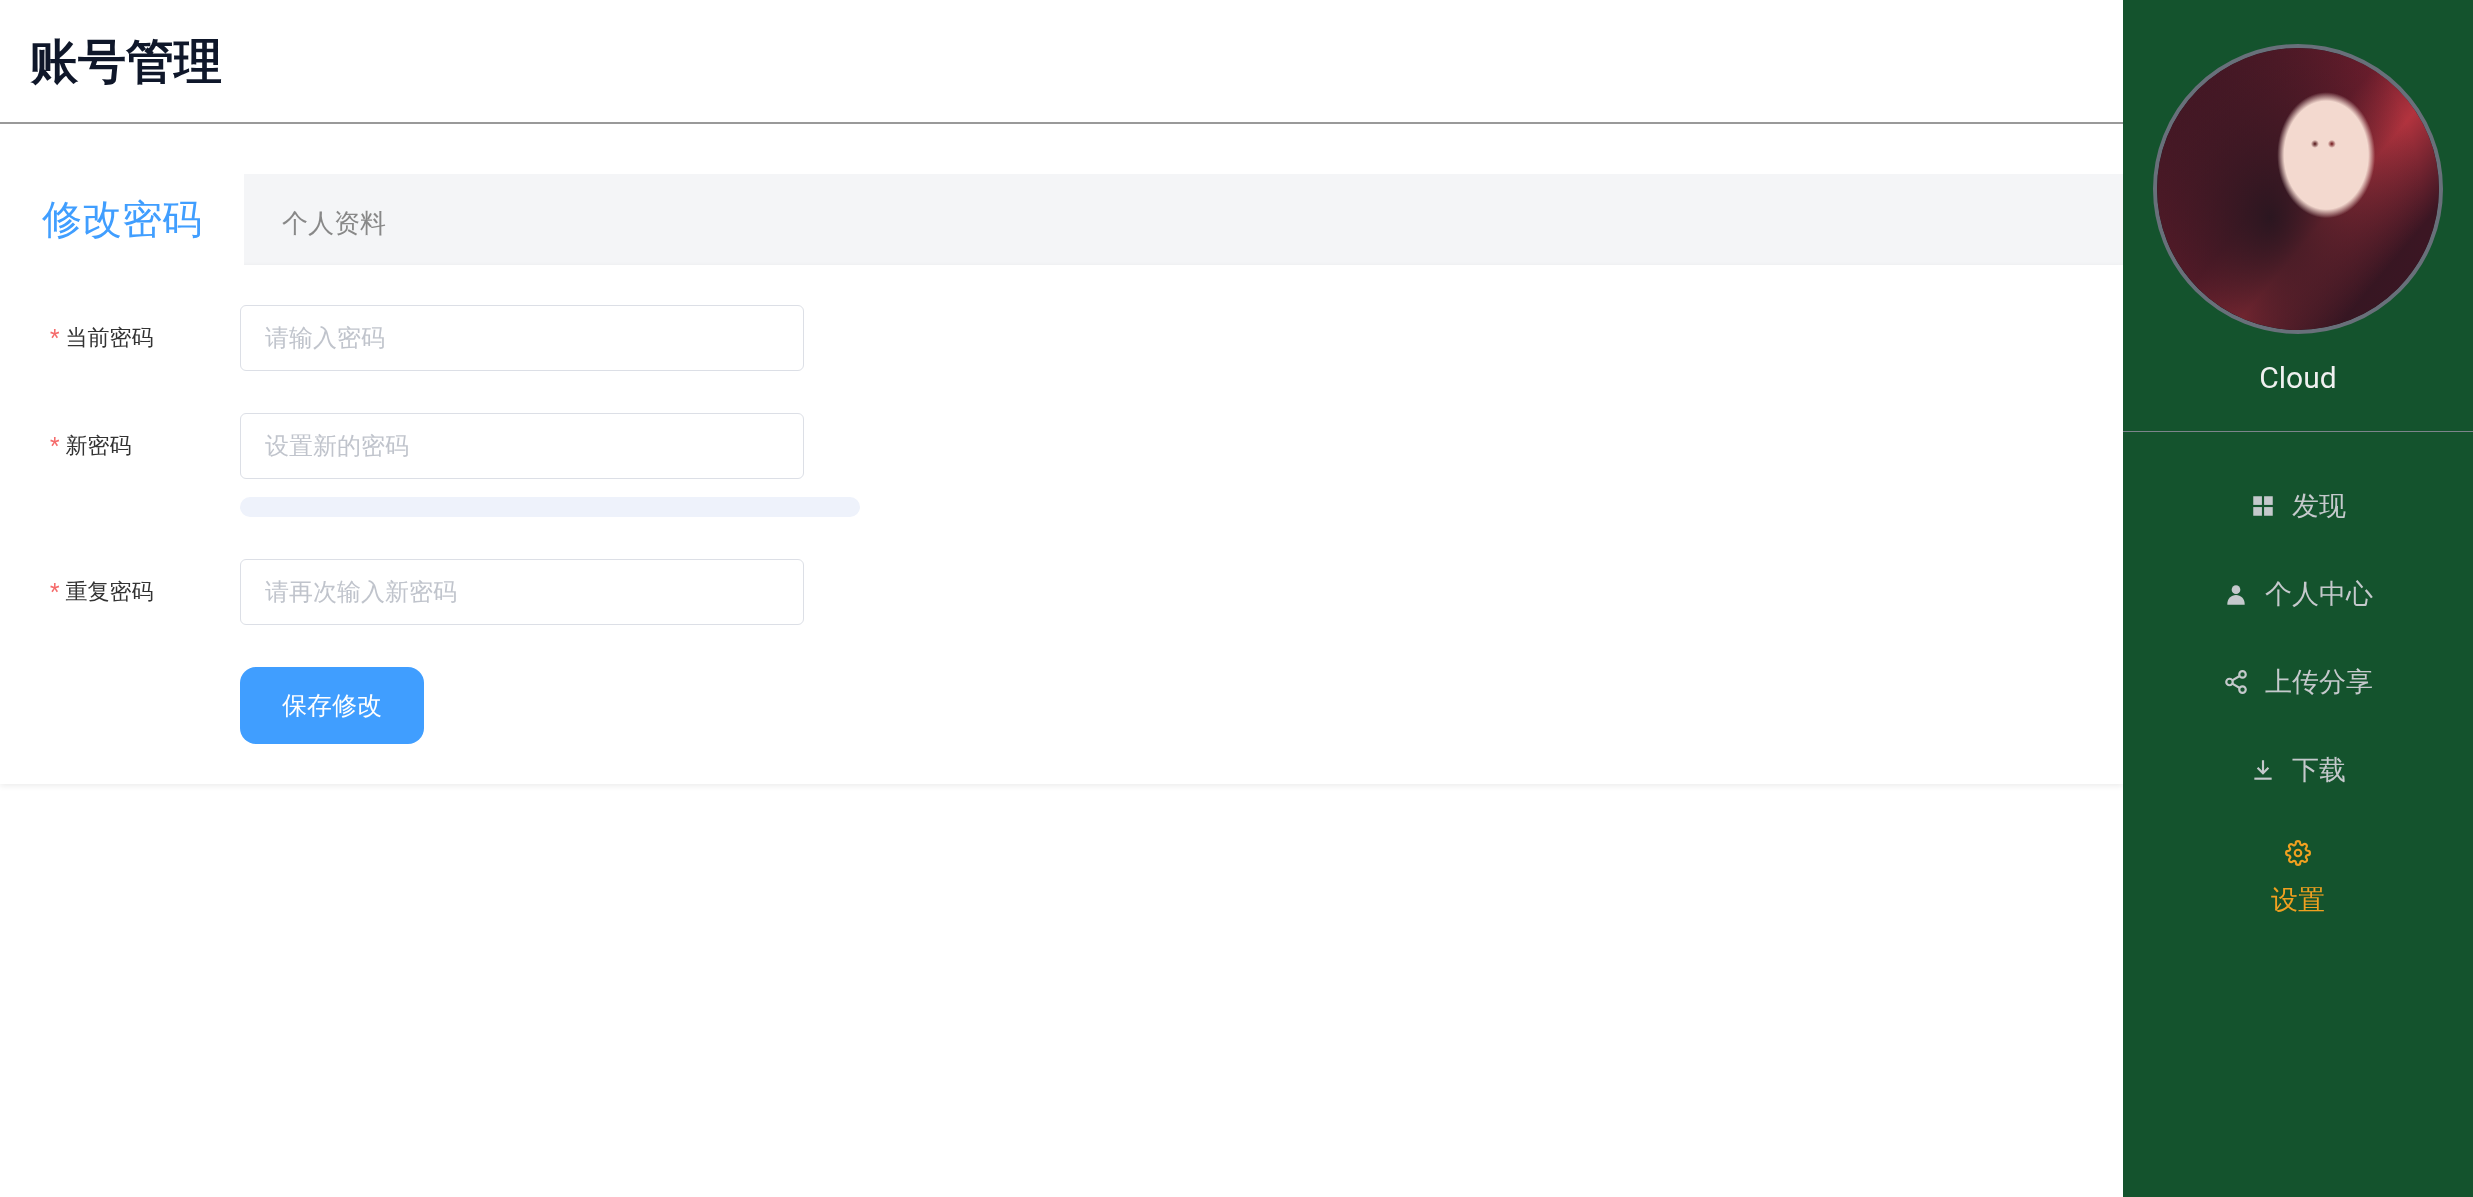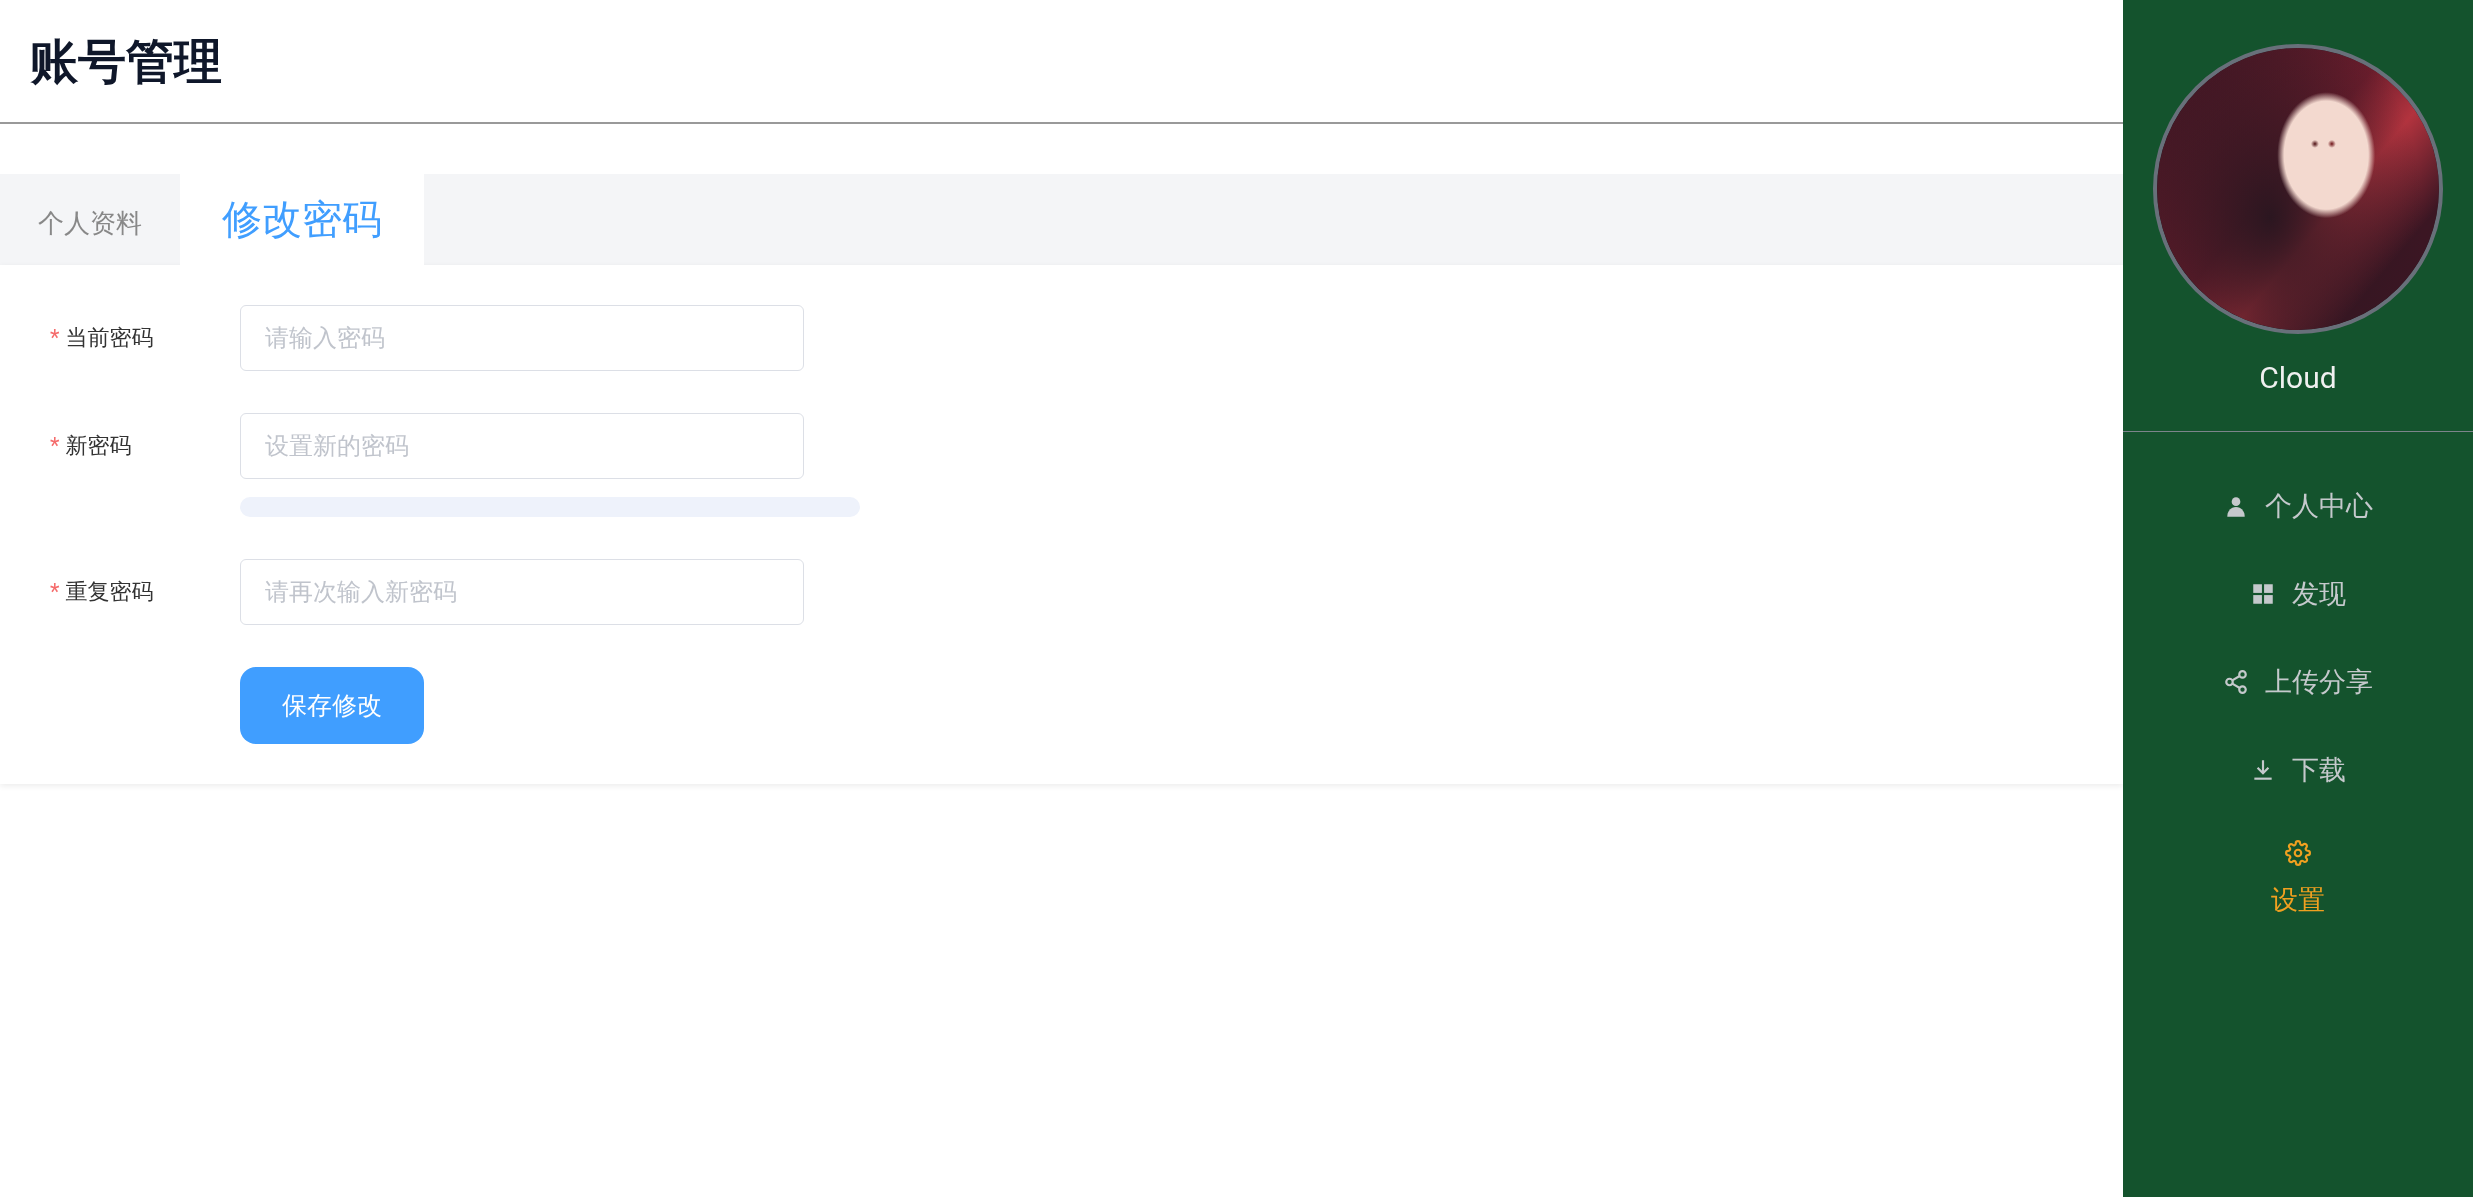--- a/index.html
+++ b/index.html
@@ -200,22 +200,22 @@
   </style>
 </head>
 <body>
 
 <div class="main-content">
   <div class="page-header">
     <h1 class="page-title">账号管理</h1>
   </div>
 
   <div class="tabs-container">
+    <div class="tab active">修改密码</div>
     <div class="tab">个人资料</div>
-    <div class="tab active">修改密码</div>
   </div>
 
   <div class="form-container">
 
     <div class="form-row">
       <label class="form-label">
         <span class="required-mark">*</span><span>当前密码</span>
       </label>
       <input type="password" class="form-input" placeholder="请输入密码" style="">
     </div>
@@ -249,37 +249,37 @@
   <div class="sidebar-profile">
     <div class="avatar"></div>
     <div class="username">Cloud</div>
   </div>
 
   <nav class="sidebar-nav">
 
     <div class="nav-item">
       <span class="nav-icon">
         <svg viewBox="0 0 24 24" fill="currentColor">
-            <circle cx="12" cy="8" r="4"></circle>
-            <path d="M4 21c0-4.4 3.6-8 8-8s8 3.6 8 8v1H4v-1z"></path>
-          </svg>
-      </span>
-      <span>个人中心</span>
-    </div>
-
-    <div class="nav-item">
-      <span class="nav-icon">
-        <svg viewBox="0 0 24 24" fill="currentColor">
             <rect x="3" y="3" width="8" height="8"></rect>
             <rect x="13" y="3" width="8" height="8"></rect>
             <rect x="3" y="13" width="8" height="8"></rect>
             <rect x="13" y="13" width="8" height="8"></rect>
           </svg>
       </span>
       <span>发现</span>
+    </div>
+
+    <div class="nav-item">
+      <span class="nav-icon">
+        <svg viewBox="0 0 24 24" fill="currentColor">
+            <circle cx="12" cy="8" r="4"></circle>
+            <path d="M4 21c0-4.4 3.6-8 8-8s8 3.6 8 8v1H4v-1z"></path>
+          </svg>
+      </span>
+      <span>个人中心</span>
     </div>
 
     <div class="nav-item">
       <span class="nav-icon">
         <svg viewBox="0 0 24 24" fill="none" stroke="currentColor" stroke-width="2">
             <circle cx="18" cy="5" r="3"></circle>
             <circle cx="6" cy="12" r="3"></circle>
             <circle cx="18" cy="19" r="3"></circle>
             <line x1="8.6" y1="10.5" x2="15.4" y2="6.5"></line>
             <line x1="8.6" y1="13.5" x2="15.4" y2="17.5"></line>

